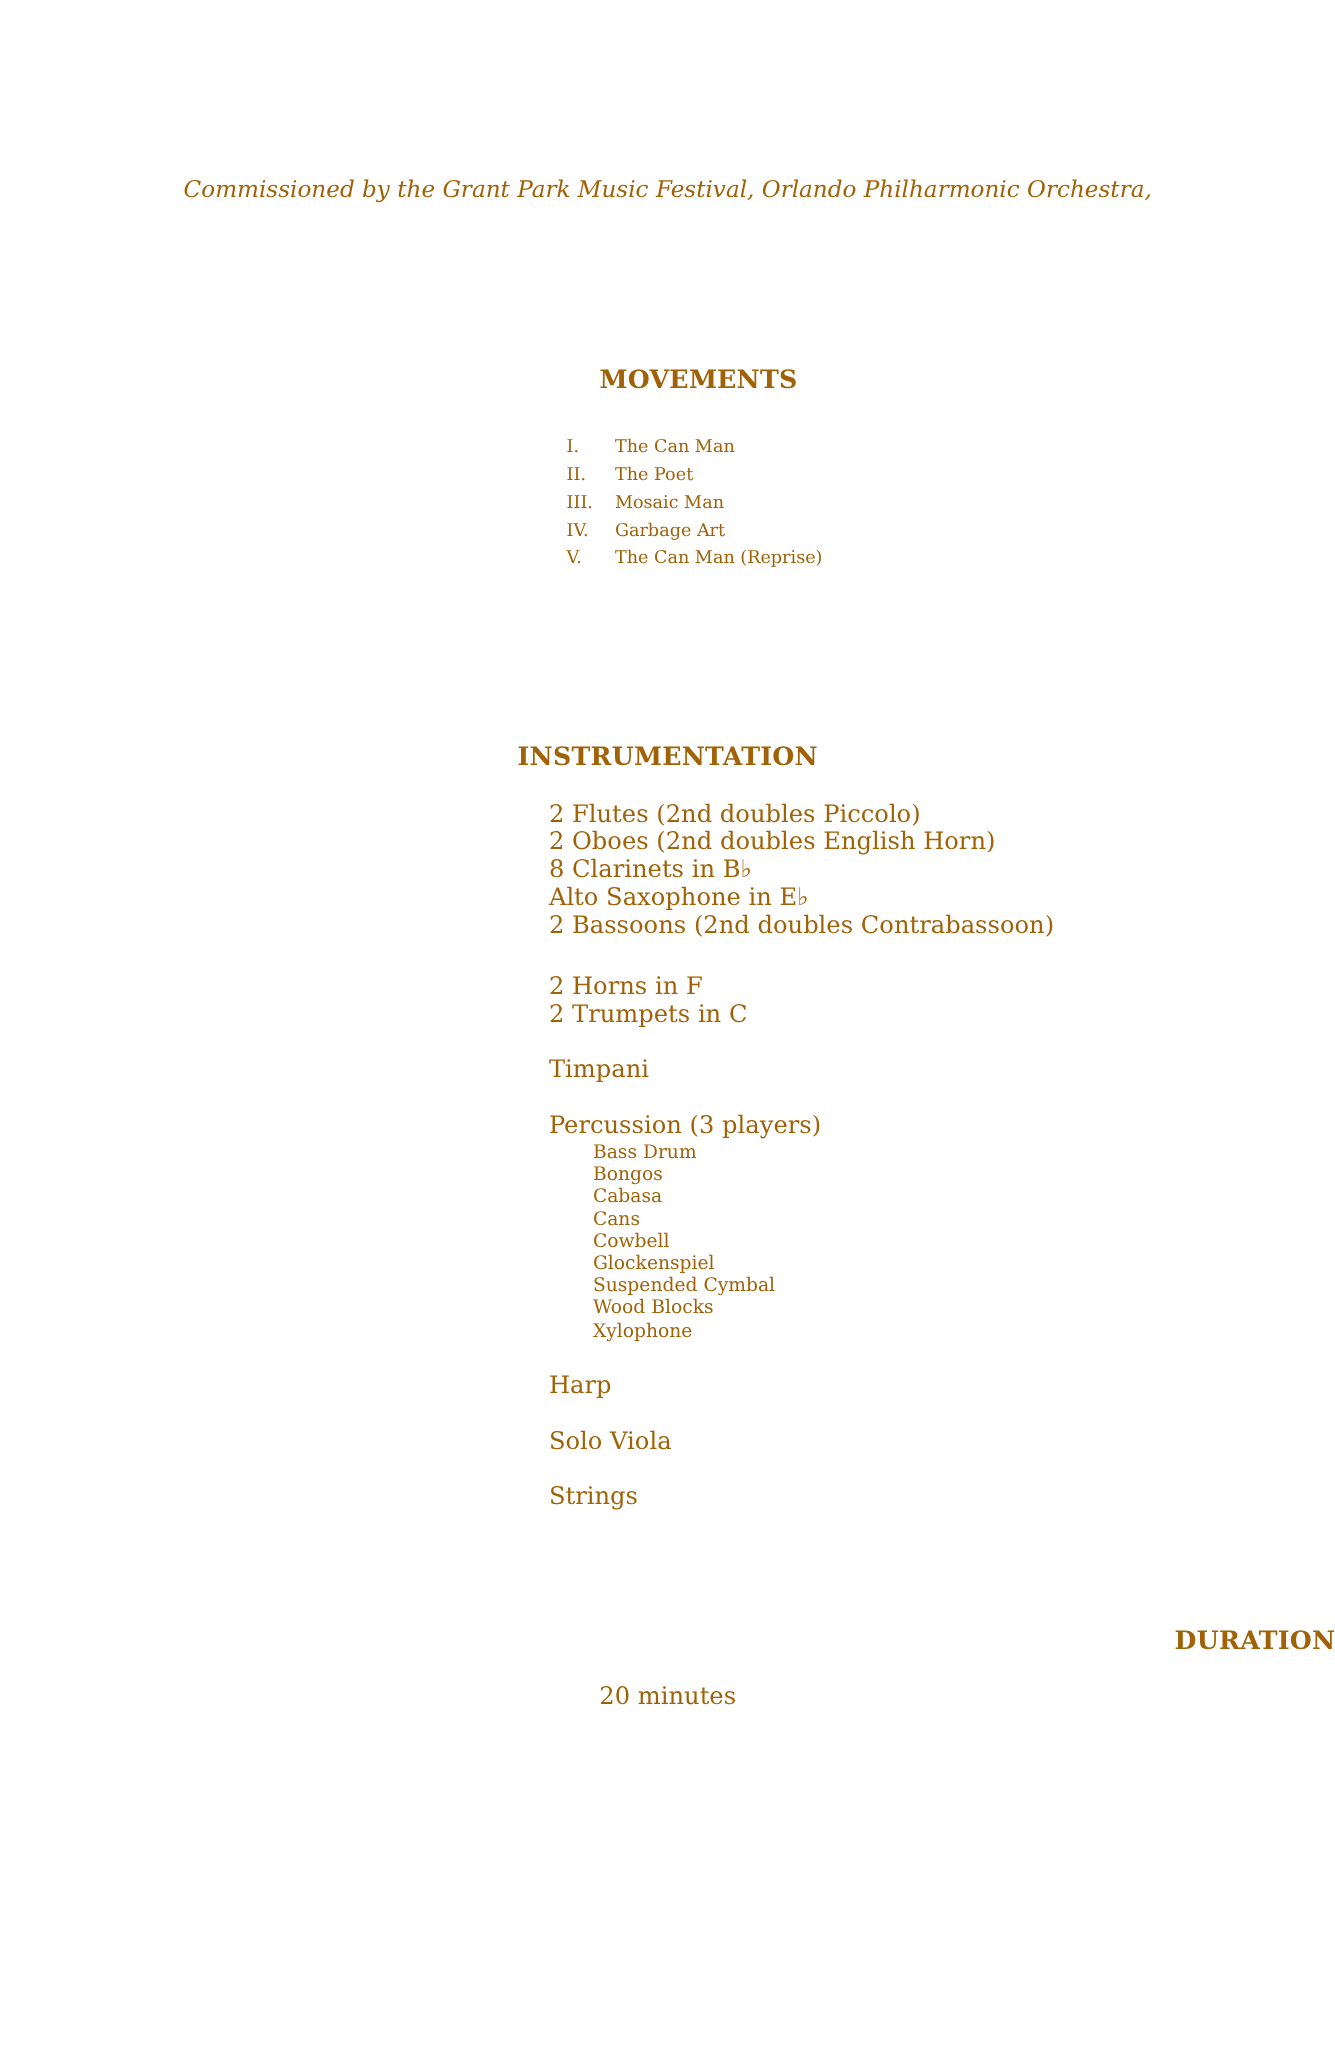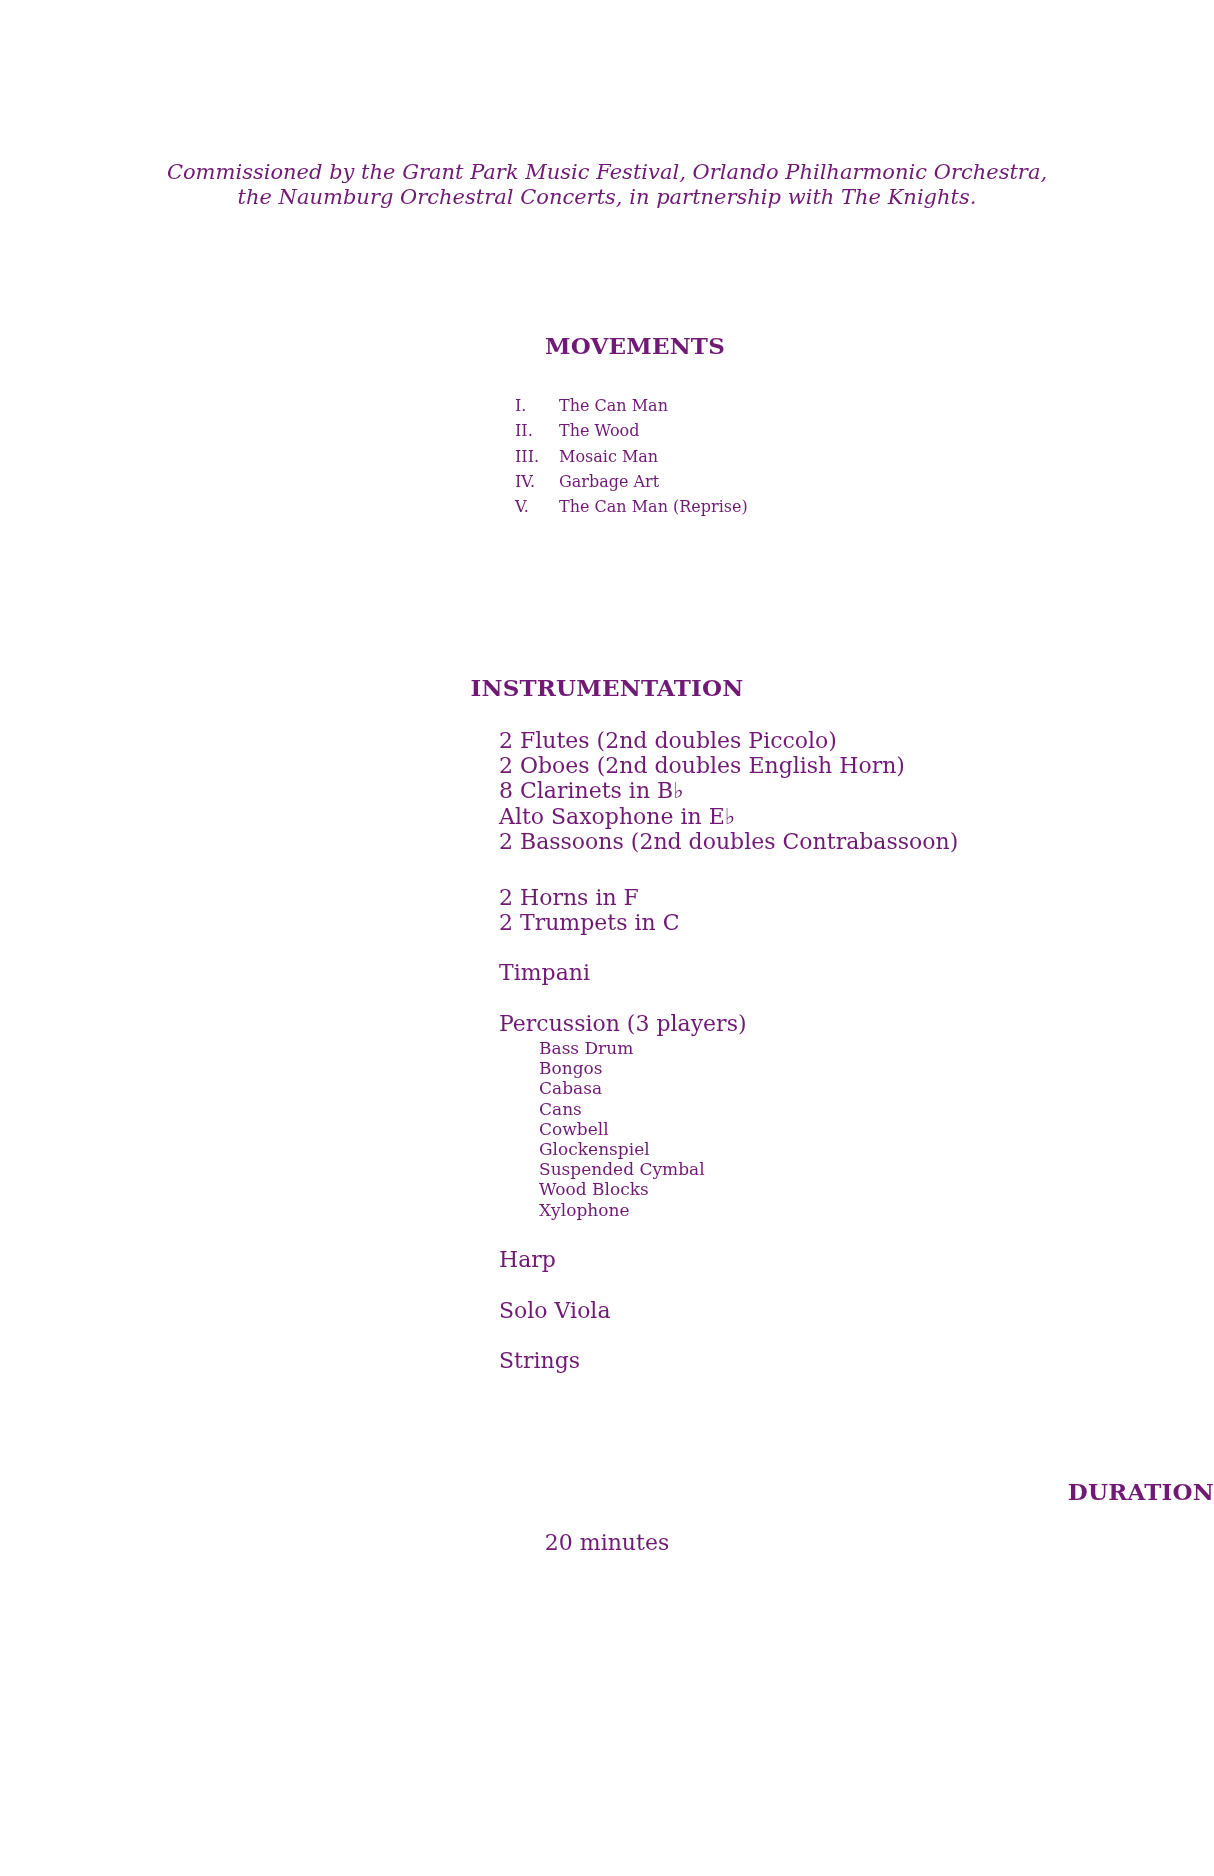--- a/index.html
+++ b/index.html
@@ -5,21 +5,21 @@
   html, body {
     margin: 0;
     padding: 0;
     background: #ffffff;
   }
   .page {
     position: relative;
     width: 1214px;
     height: 1876px;
     background: #ffffff;
-    color: #701a75;
+    color: #a16207;
     font-family: "DejaVu Serif", serif;
     overflow: hidden;
   }
   .commission {
     position: absolute;
     top: 160px;
     left: 0;
     width: 1214px;
     text-align: center;
     font-style: italic;
@@ -82,31 +82,30 @@
     line-height: 25px;
   }
 </style>
 </head>
 <body>
 
 <div class="page">
 
   <div class="commission">
     <div>Commissioned by the Grant Park Music Festival, Orlando Philharmonic Orchestra,</div>
-    <div>the Naumburg Orchestral Concerts, in partnership with The Knights.</div>
   </div>
 
   <div class="heading movements-heading">MOVEMENTS</div>
 
   <div class="movements-list">
     <div class="movement-row">
       <span class="numeral">I.</span><span class="title">The Can Man</span>
     </div>
     <div class="movement-row">
-      <span class="numeral">II.</span><span class="title">The Wood</span>
+      <span class="numeral">II.</span><span class="title">The Poet</span>
     </div>
     <div class="movement-row">
       <span class="numeral">III.</span><span class="title">Mosaic Man</span>
     </div>
     <div class="movement-row">
       <span class="numeral">IV.</span><span class="title">Garbage Art</span>
     </div>
     <div class="movement-row">
       <span class="numeral">V.</span><span class="title">The Can Man (Reprise)</span>
     </div>

